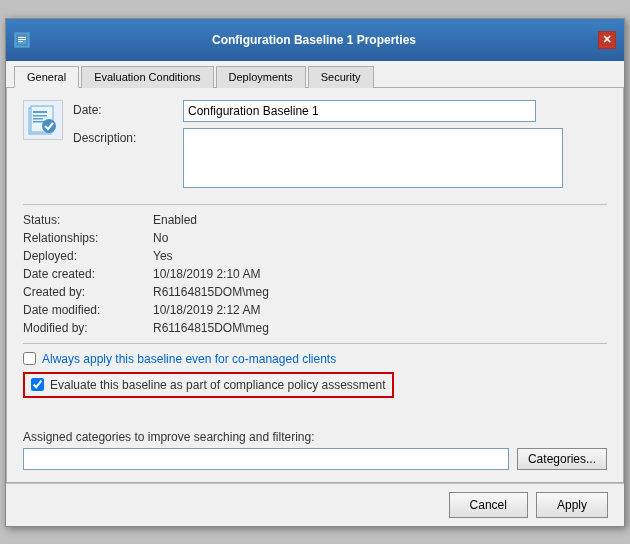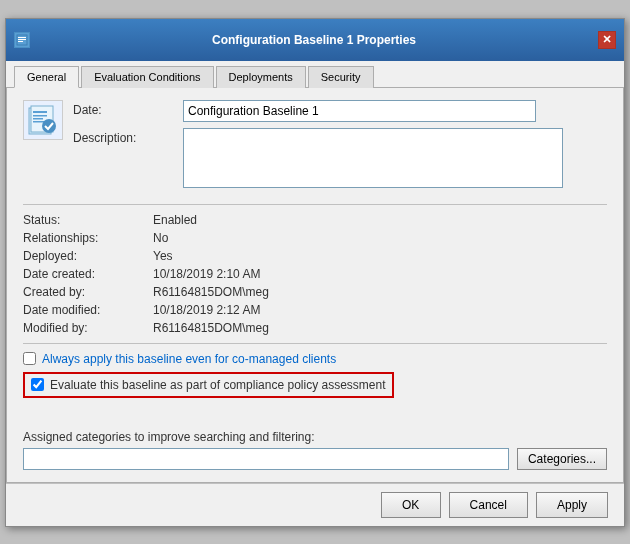--- a/index.html
+++ b/index.html
@@ -358,17 +358,16 @@
     <div class="categories-section">
       <div class="categories-label">Assigned categories to improve searching and filtering:</div>
       <div class="categories-row">
         <input type="text" class="categories-input" style="">
         <button class="categories-btn">Categories...</button>
       </div>
     </div>
   </div>
 
   <div class="footer">
-    <button class="btn">OK</button>
     <button class="btn">Cancel</button>
     <button class="btn">Apply</button>
   </div>
 </div>
 
 </body></html>

